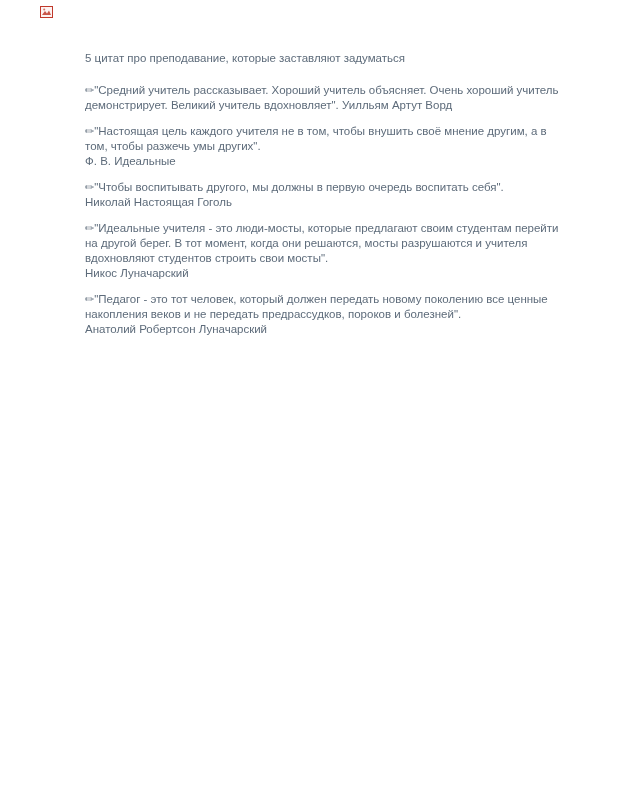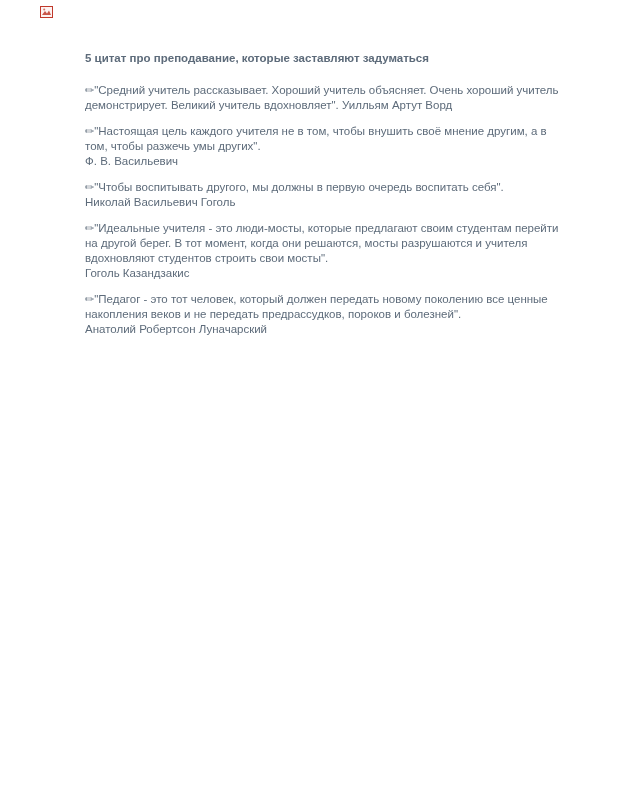--- a/index.html
+++ b/index.html
@@ -27,21 +27,21 @@
     left: 85px;
     top: 51px;
     width: 482px;
     color: #5d6b7a;
     font-size: 11.5px;
     line-height: 15px;
   }
   .page-title {
     margin: 0 0 17px 0;
     font-size: 11.5px;
-    font-weight: bold;
+    font-weight: normal;
     line-height: 15px;
   }
   .quote {
     margin: 0 0 11px 0;
   }
   .quote p {
     margin: 0;
   }
   .pencil-icon {
     font-family: "DejaVu Sans", sans-serif;
@@ -62,31 +62,31 @@
 <div class="content">
 
   <h1 class="page-title">5 цитат про преподавание, которые заставляют задуматься</h1>
 
   <div class="quote">
     <p><span class="pencil-icon">✏</span><span>"Средний учитель рассказывает. Хороший учитель объясняет. Очень хороший учитель демонстрирует. Великий учитель вдохновляет". Уилльям Артут Ворд</span></p>
   </div>
 
   <div class="quote">
     <p><span class="pencil-icon">✏</span><span>"Настоящая цель каждого учителя не в том, чтобы внушить своё мнение другим, а в том, чтобы разжечь умы других".</span></p>
-    <p>Ф. В. Васильевич</p>
+    <p>Ф. В. Идеальные</p>
   </div>
 
   <div class="quote">
     <p><span class="pencil-icon">✏</span><span>"Чтобы воспитывать другого, мы должны в первую очередь воспитать себя".</span></p>
-    <p>Николай Васильевич Гоголь</p>
+    <p>Николай Настоящая Гоголь</p>
   </div>
 
   <div class="quote">
     <p><span class="pencil-icon">✏</span><span>"Идеальные учителя - это люди-мосты, которые предлагают своим студентам перейти на другой берег. В тот момент, когда они решаются, мосты разрушаются и учителя вдохновляют студентов строить свои мосты".</span></p>
-    <p>Гоголь Казандзакис</p>
+    <p>Никос Луначарский</p>
   </div>
 
   <div class="quote">
     <p><span class="pencil-icon">✏</span><span>"Педагог - это тот человек, который должен передать новому поколению все ценные накопления веков и не передать предрассудков, пороков и болезней".</span></p>
     <p>Анатолий Робертсон Луначарский</p>
   </div>
 
 </div>
 
 </body></html>

